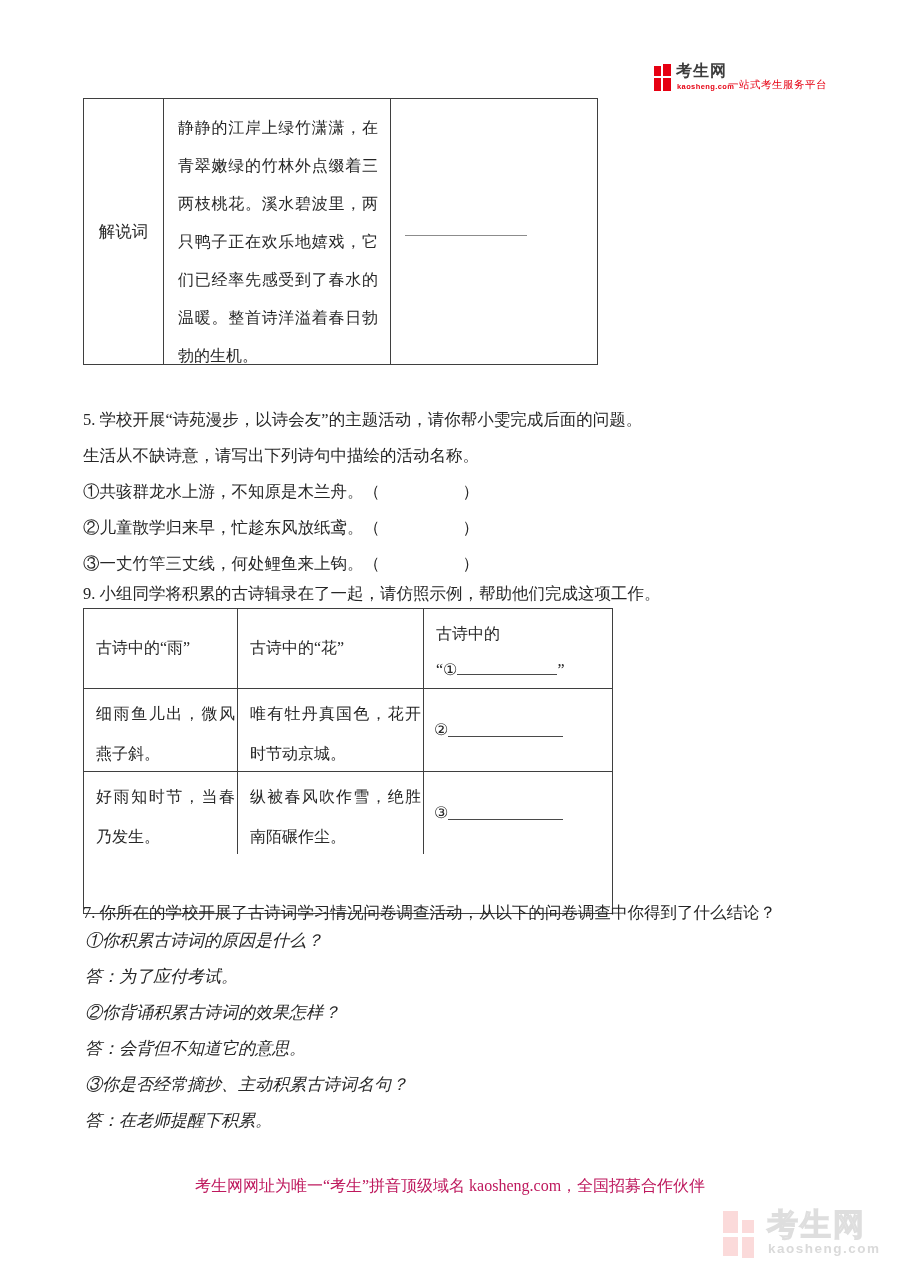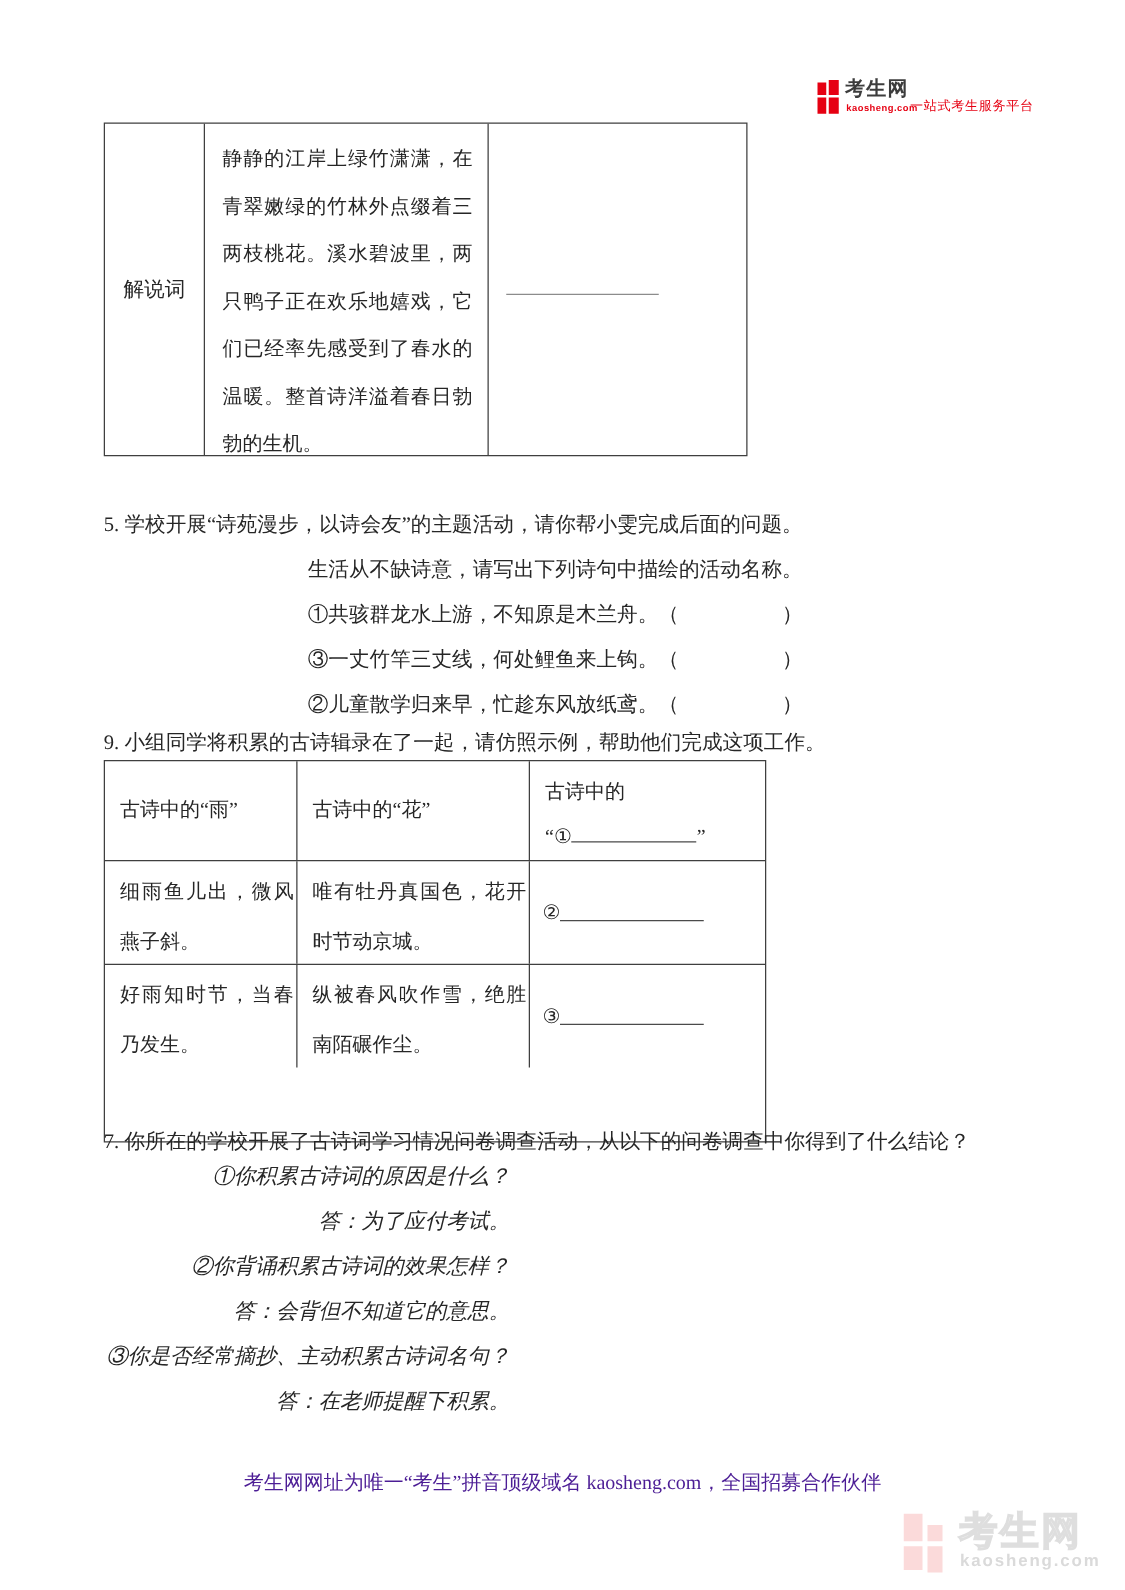--- a/index.html
+++ b/index.html
@@ -51,21 +51,21 @@
     padding:10px 12px 0 14px; font-size:16px; line-height:38px;
     text-align:justify; text-justify:inter-ideograph;
   }
   .t1-c3 { flex:1; position:relative; }
   .t1-blank {
     position:absolute; left:14px; top:136px; width:122px;
     border-bottom:1.2px solid #8c8c8c;
   }
 
   
-  .qline { font-size:16.5px; height:36px; line-height:36px; white-space:nowrap;text-align:right; }
+  .qline { font-size:16.5px; height:36px; line-height:36px; white-space:nowrap; }
   .q5 { left:83px; top:402px; }
   .q6-intro { left:83px; top:576px; }
   .q7-intro { left:83px; top:895px; }
   .q7-lines { left:85px; top:923px; }
   .kaiti {
     font-style:italic; font-size:17px;
     font-family:"Liberation Serif","DejaVu Serif",serif;
   }
 
   
@@ -88,21 +88,21 @@
     display:inline-block; border-bottom:1.2px solid #4a4a4a;
     height:14px; vertical-align:baseline;
   }
   .u-h3 { width:100px; }
   .u-cell { width:115px; }
   .blank-line { display:flex; align-items:center; padding-left:10px; height:100%; }
 
   
   .footer {
     left:0; top:1176px; width:900px; text-align:center;
-    font-size:16px; color:#4c1d95;
+    font-size:16px; color:#be185d;
   }
 
   
   .wm { left:715px; top:1204px; width:170px; height:58px; }
   .wm-icon { position:absolute; left:8px; top:4px; width:36px; height:50px; }
   .wm-icon div { position:absolute; background:#fbdada; }
   .wi-a { left:0; top:3px; width:15px; height:22px; }
   .wi-b { left:0; top:29px; width:15px; height:19px; }
   .wi-c { left:19px; top:12px; width:12px; height:13px; }
   .wi-d { left:19px; top:29px; width:12px; height:21px; }
@@ -140,22 +140,22 @@
     <div class="t1-c2">静静的江岸上绿竹潇潇，在青翠嫩绿的竹林外点缀着三两枝桃花。溪水碧波里，两只鸭子正在欢乐地嬉戏，它们已经率先感受到了春水的温暖。整首诗洋溢着春日勃勃的生机。</div>
     <div class="t1-c3">
       <div class="t1-blank"></div>
     </div>
   </div>
 
   <div class="abs q5">
     <div class="qline">5. 学校开展“诗苑漫步，以诗会友”的主题活动，请你帮小雯完成后面的问题。</div>
     <div class="qline">生活从不缺诗意，请写出下列诗句中描绘的活动名称。</div>
     <div class="qline">①共骇群龙水上游，不知原是木兰舟。（　　　　　）</div>
+    <div class="qline">②儿童散学归来早，忙趁东风放纸鸢。（　　　　　）</div>
     <div class="qline">③一丈竹竿三丈线，何处鲤鱼来上钩。（　　　　　）</div>
-    <div class="qline">②儿童散学归来早，忙趁东风放纸鸢。（　　　　　）</div>
   </div>
 
   <div class="abs qline q6-intro">9. 小组同学将积累的古诗辑录在了一起，请仿照示例，帮助他们完成这项工作。</div>
 
   <div class="abs table2">
     <div class="t2-row t2-hrow">
       <div class="t2-c1 t2-center">古诗中的“雨”</div>
       <div class="t2-c2 t2-center">古诗中的“花”</div>
       <div class="t2-c3 t2-h3">
         <div>古诗中的</div>

